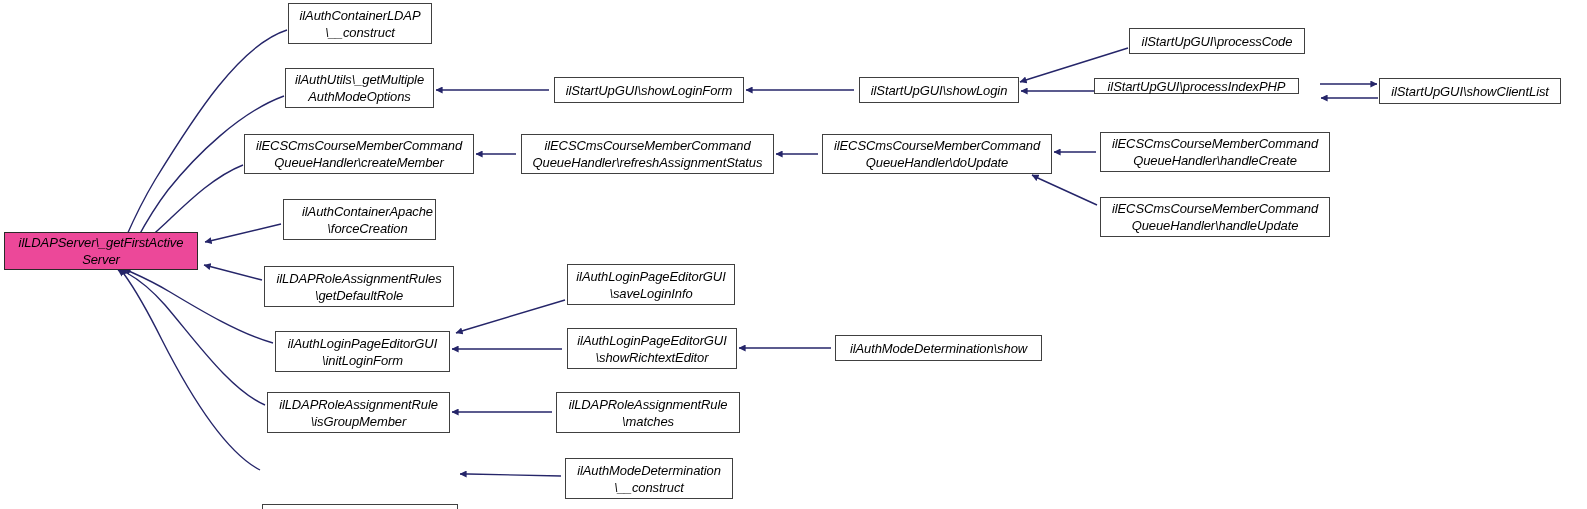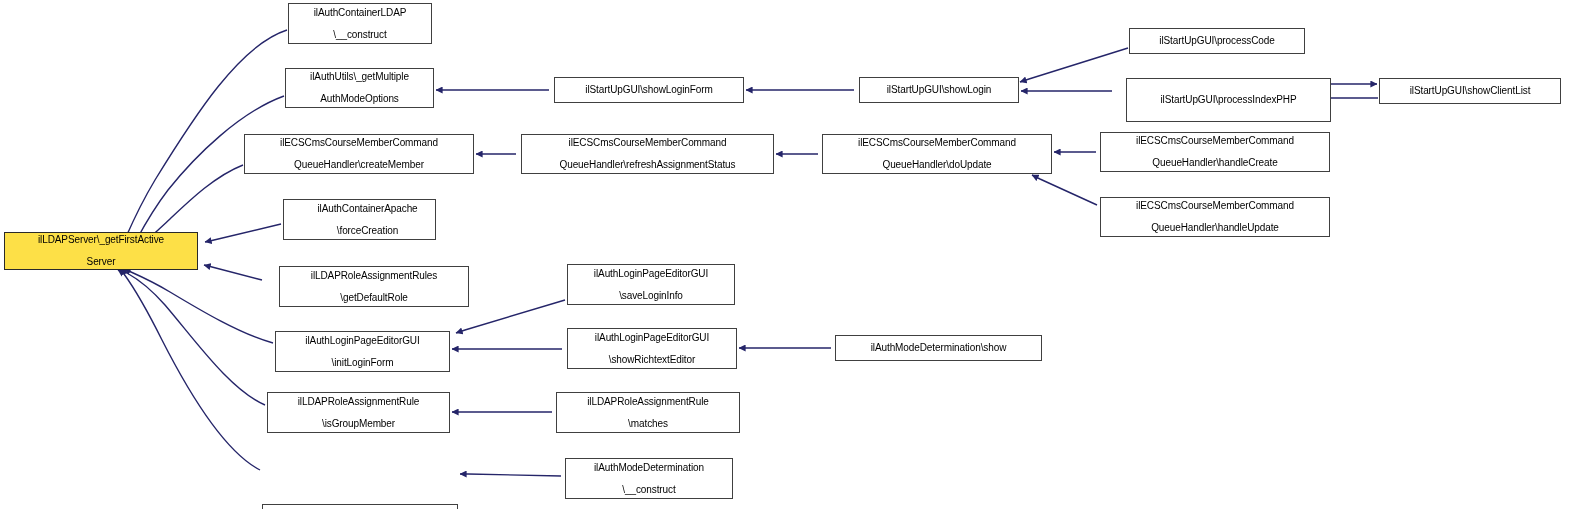--- a/index.html
+++ b/index.html
@@ -23,32 +23,33 @@
     width: 1587px;
     height: 509px;
     pointer-events: none;
   }
   .node {
     position: absolute;
     box-sizing: border-box;
     border: 1px solid #404040;
     background: #ffffff;
     color: #000000;
-    font-size: 10px;
-    line-height: 22px;
+    font-size: 13px;
+    line-height: 17px;
     display: flex;
     align-items: center;
     justify-content: center;
     text-align: center;
     white-space: pre;
     letter-spacing: -0.1px;
     z-index: 2;
+    font-style: italic;
   }
   .node.highlight {
-    background: #fde047;
+    background: #ec4899;
     border-color: #2a2a2a;
     justify-content: flex-end;
   }
   .node-label {
     display: block;
     width: 100%;
     white-space: pre;
   }
 </style>
 </head>
@@ -88,35 +89,35 @@
   <div id="node-layer">
       <div class="node highlight" style="left: 4px; top: 232px; width: 194px; height: 38px;"><span class="node-label">ilLDAPServer\_getFirstActive
 Server</span></div>
       <div class="node" style="left: 288px; top: 3px; width: 144px; height: 41px;"><span class="node-label">ilAuthContainerLDAP
 \__construct</span></div>
       <div class="node" style="left: 285px; top: 68px; width: 149px; height: 40px;"><span class="node-label">ilAuthUtils\_getMultiple
 AuthModeOptions</span></div>
       <div class="node" style="left: 554px; top: 77px; width: 190px; height: 26px;"><span class="node-label">ilStartUpGUI\showLoginForm</span></div>
       <div class="node" style="left: 859px; top: 77px; width: 160px; height: 26px;"><span class="node-label">ilStartUpGUI\showLogin</span></div>
       <div class="node" style="left: 1129px; top: 28px; width: 176px; height: 26px;"><span class="node-label">ilStartUpGUI\processCode</span></div>
-      <div class="node" style="left: 1126px; top: 78px; width: 205px; height: 44px;"><span class="node-label">ilStartUpGUI\processIndexPHP</span></div>
+      <div class="node" style="left: 1094px; top: 78px; width: 205px; height: 16px;"><span class="node-label">ilStartUpGUI\processIndexPHP</span></div>
       <div class="node" style="left: 1379px; top: 78px; width: 182px; height: 26px;"><span class="node-label">ilStartUpGUI\showClientList</span></div>
       <div class="node" style="left: 244px; top: 134px; width: 230px; height: 40px;"><span class="node-label">ilECSCmsCourseMemberCommand
 QueueHandler\createMember</span></div>
       <div class="node" style="left: 521px; top: 134px; width: 253px; height: 40px;"><span class="node-label">ilECSCmsCourseMemberCommand
 QueueHandler\refreshAssignmentStatus</span></div>
       <div class="node" style="left: 822px; top: 134px; width: 230px; height: 40px;"><span class="node-label">ilECSCmsCourseMemberCommand
 QueueHandler\doUpdate</span></div>
       <div class="node" style="left: 1100px; top: 132px; width: 230px; height: 40px;"><span class="node-label">ilECSCmsCourseMemberCommand
 QueueHandler\handleCreate</span></div>
       <div class="node" style="left: 1100px; top: 197px; width: 230px; height: 40px;"><span class="node-label">ilECSCmsCourseMemberCommand
 QueueHandler\handleUpdate</span></div>
       <div class="node" style="left: 283px; top: 199px; width: 153px; height: 41px; padding-left: 16px;"><span class="node-label">ilAuthContainerApache
 \forceCreation</span></div>
-      <div class="node" style="left: 264px; top: 266px; width: 190px; height: 41px; margin-left: 15px;"><span class="node-label">ilLDAPRoleAssignmentRules
+      <div class="node" style="left: 264px; top: 266px; width: 190px; height: 41px;"><span class="node-label">ilLDAPRoleAssignmentRules
 \getDefaultRole</span></div>
       <div class="node" style="left: 567px; top: 264px; width: 168px; height: 41px;"><span class="node-label">ilAuthLoginPageEditorGUI
 \saveLoginInfo</span></div>
       <div class="node" style="left: 275px; top: 331px; width: 175px; height: 41px;"><span class="node-label">ilAuthLoginPageEditorGUI
 \initLoginForm</span></div>
       <div class="node" style="left: 567px; top: 328px; width: 170px; height: 41px;"><span class="node-label">ilAuthLoginPageEditorGUI
 \showRichtextEditor</span></div>
       <div class="node" style="left: 835px; top: 335px; width: 207px; height: 26px;"><span class="node-label">ilAuthModeDetermination\show</span></div>
       <div class="node" style="left: 267px; top: 392px; width: 183px; height: 41px;"><span class="node-label">ilLDAPRoleAssignmentRule
 \isGroupMember</span></div>

